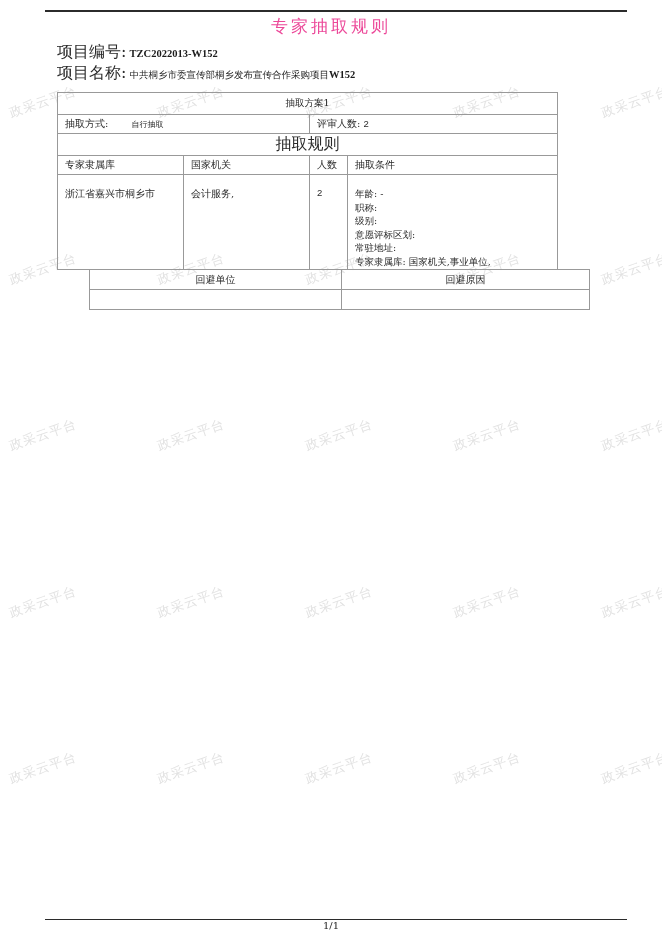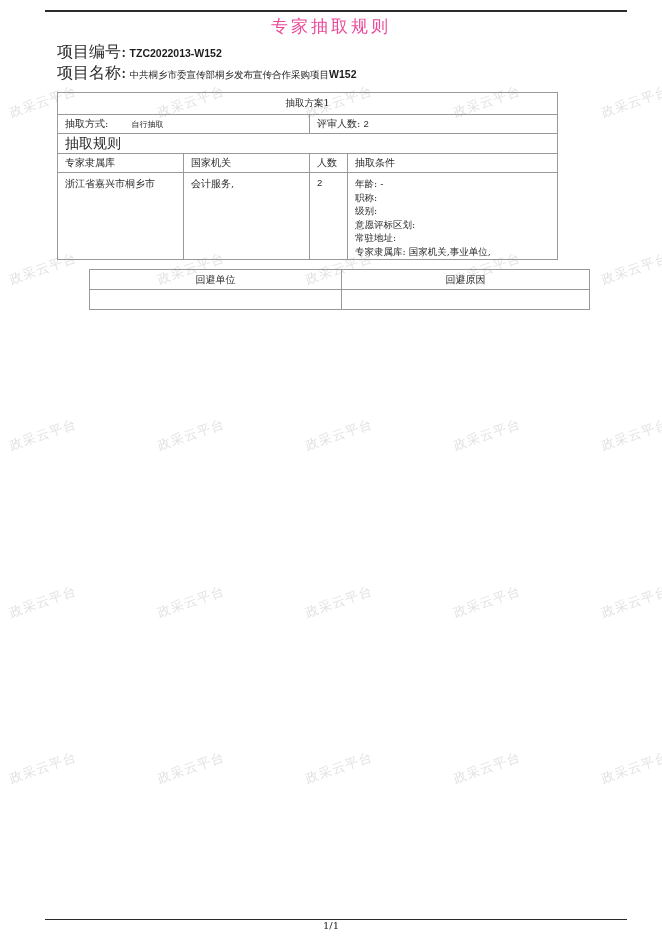--- a/index.html
+++ b/index.html
@@ -26,33 +26,33 @@
   
   .top-rule{position:absolute;left:45px;top:10px;width:582px;height:2px;background:#2b2b2b;z-index:2;}
   .doc-title{
     position:absolute;left:0;top:15px;width:100%;
     text-align:center;font-size:17px;letter-spacing:3px;color:#ec4899;z-index:2;
   }
   .meta-line{position:absolute;left:57px;z-index:2;font-size:10px;white-space:nowrap;}
   .meta-line.no1{top:42px;}
   .meta-line.no2{top:63px;}
   .meta-label{font-size:16px;color:#2a2a2a;}
-  .meta-code{font-family:Liberation Sans, sans-serif;font-weight:bold;font-size:10.5px;color:#1c1c1c;}
+  .meta-code{font-family:Liberation Serif, serif;font-weight:bold;font-size:10.5px;color:#1c1c1c;}
   .meta-cn{font-size:9.5px;color:#1c1c1c;margin-top:8px;}
   
   table{border-collapse:collapse;table-layout:fixed;position:absolute;left:57px;z-index:1;background:transparent;}
   td{border:1px solid #999;padding:0 7px;font-size:10px;color:#2a2a2a;overflow:hidden;}
   .tbl-main{top:92px;width:500px;}
   .tbl-main col.c1{width:126px;} .tbl-main col.c2{width:126px;}
   .tbl-main col.c3{width:38px;}  .tbl-main col.c4{width:210px;}
   .row-plan td{height:21px;text-align:center;font-size:9.5px;}
   .row-method td{height:18px;}
-  .row-rules td{height:19px;text-align:left;font-size:14px;}
+  .row-rules td{height:19px;text-align:center;font-size:16px;}
   .row-head td{height:18px;}
-  .row-data td{height:82px;vertical-align:top;padding-top:4px;}
+  .row-data td{height:82px;vertical-align:top;padding-top:12px;}
   .small-val{font-size:8px;margin-left:20px;}
   .num{font-family:"Liberation Sans",sans-serif;font-size:9.5px;}
   .cond-line{font-size:9.5px;line-height:13.5px;white-space:nowrap;}
   .tbl-avoid{width:500px;}
   .tbl-avoid.unit{top:269px;margin-left:32px;}
   .tbl-avoid.expert{top:323px;}
   .tbl-avoid col.a1{width:252px;} .tbl-avoid col.a2{width:248px;}
   .tbl-avoid .hrow td{height:19px;text-align:center;}
   .tbl-avoid .erow td{height:19px;}
   

